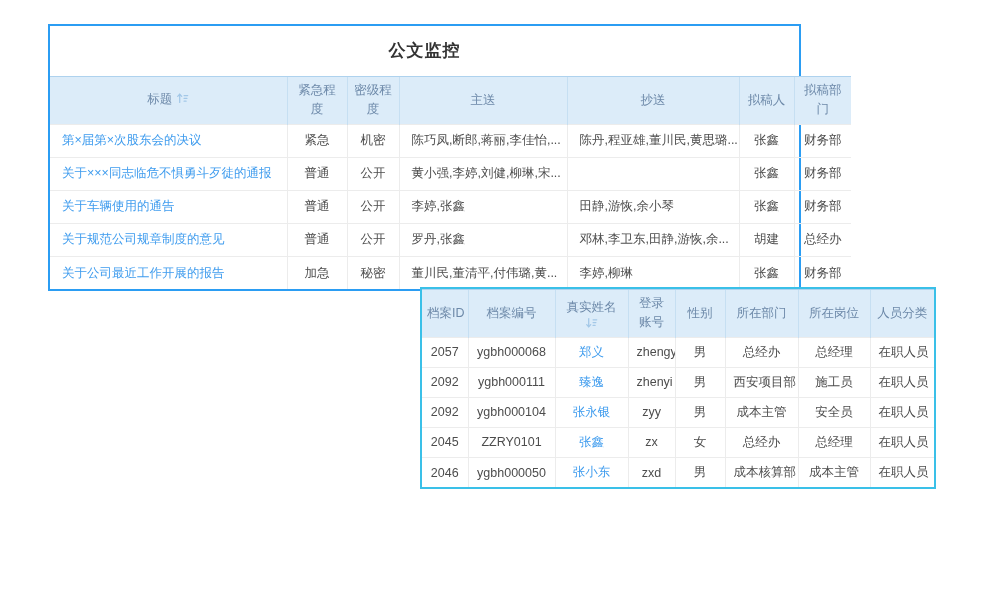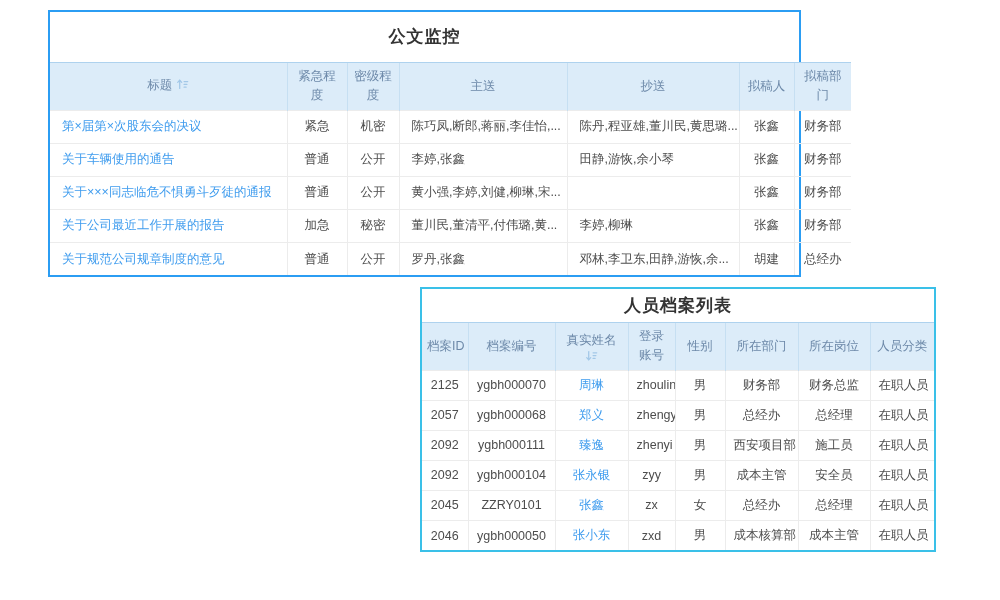--- a/index.html
+++ b/index.html
@@ -5,21 +5,21 @@
   * { margin: 0; padding: 0; box-sizing: border-box; }
   html, body { background: #ffffff; }
   body {
     font-family: "Liberation Sans", "DejaVu Sans", sans-serif;
     width: 1000px; height: 600px; position: relative; overflow: hidden;
   }
   .canvas { position: relative; width: 1000px; height: 600px; background: #fff; }
 
   .panel { position: absolute; background: #fff; }
   .panel-doc {
-    left: 48px; top: 10px; width: 753px;
+    left: 48px; top: 24px; width: 753px;
     border: 2px solid var(--doc-border, #2b9df3);
   }
   .panel-personnel {
     left: 420px; top: 287px; width: 516px;
     border: 2px solid var(--personnel-border, #3ac0e8);
   }
 
   .panel-title {
     text-align: center; font-weight: bold; font-size: 17px;
     color: var(--title-text, #333333); letter-spacing: 1px;
@@ -100,61 +100,60 @@
           <tr>
             <td class="al pad-l"><a class="cell-link">第×届第×次股东会的决议</a></td>
             <td class="ac">紧急</td>
             <td class="ac">机密</td>
             <td class="al pad-l">陈巧凤,断郎,蒋丽,李佳怡,...</td>
             <td class="al pad-l">陈丹,程亚雄,董川民,黄思璐...</td>
             <td class="ac">张鑫</td>
             <td class="ac">财务部</td>
           </tr>
           <tr>
+            <td class="al pad-l"><a class="cell-link">关于×××同志临危不惧勇斗歹徒的通报</a></td>
+            <td class="ac">普通</td>
+            <td class="ac">公开</td>
+            <td class="al pad-l">黄小强,李婷,刘健,柳琳,宋...</td>
+            <td class="al pad-l"></td>
+            <td class="ac">张鑫</td>
+            <td class="ac">财务部</td>
+          </tr>
+          <tr>
             <td class="al pad-l"><a class="cell-link">关于车辆使用的通告</a></td>
             <td class="ac">普通</td>
             <td class="ac">公开</td>
             <td class="al pad-l">李婷,张鑫</td>
             <td class="al pad-l">田静,游恢,余小琴</td>
-            <td class="ac">张鑫</td>
-            <td class="ac">财务部</td>
-          </tr>
-          <tr>
-            <td class="al pad-l"><a class="cell-link">关于×××同志临危不惧勇斗歹徒的通报</a></td>
-            <td class="ac">普通</td>
-            <td class="ac">公开</td>
-            <td class="al pad-l">黄小强,李婷,刘健,柳琳,宋...</td>
-            <td class="al pad-l"></td>
-            <td class="ac">张鑫</td>
-            <td class="ac">财务部</td>
-          </tr>
-          <tr>
-            <td class="al pad-l"><a class="cell-link">关于公司最近工作开展的报告</a></td>
-            <td class="ac">加急</td>
-            <td class="ac">秘密</td>
-            <td class="al pad-l">董川民,董清平,付伟璐,黄...</td>
-            <td class="al pad-l">李婷,柳琳</td>
             <td class="ac">张鑫</td>
             <td class="ac">财务部</td>
           </tr>
           <tr>
             <td class="al pad-l"><a class="cell-link">关于规范公司规章制度的意见</a></td>
             <td class="ac">普通</td>
             <td class="ac">公开</td>
             <td class="al pad-l">罗丹,张鑫</td>
             <td class="al pad-l">邓林,李卫东,田静,游恢,余...</td>
             <td class="ac">胡建</td>
             <td class="ac">总经办</td>
           </tr>
+          <tr>
+            <td class="al pad-l"><a class="cell-link">关于公司最近工作开展的报告</a></td>
+            <td class="ac">加急</td>
+            <td class="ac">秘密</td>
+            <td class="al pad-l">董川民,董清平,付伟璐,黄...</td>
+            <td class="al pad-l">李婷,柳琳</td>
+            <td class="ac">张鑫</td>
+            <td class="ac">财务部</td>
+          </tr>
         </tbody>
     </table>
   </section>
 
   <section class="panel panel-personnel">
-    <div class="panel-title">人员档案列表</div>
     <table>
       <colgroup>
         <col style="width:46px">
           <col style="width:87px">
           <col style="width:73px">
           <col style="width:47px">
         <col style="width:50px">
           <col style="width:73px">
           <col style="width:72px">
           <col style="width:64px">
@@ -175,30 +174,20 @@
           </th>
           <th>登录账号</th>
           <th class="th-nowrap">性别</th>
           <th class="th-nowrap">所在部门</th>
           <th class="th-nowrap">所在岗位</th>
           <th class="th-nowrap">人员分类</th>
         </tr>
       </thead>
       <tbody id="personnel-body">
           <tr>
-            <td class="ac">2125</td>
-            <td class="ac">ygbh000070</td>
-            <td class="ac"><a class="cell-link">周琳</a></td>
-            <td class="ac">zhoulin</td>
-            <td class="ac">男</td>
-            <td class="ac">财务部</td>
-            <td class="ac">财务总监</td>
-            <td class="ac">在职人员</td>
-          </tr>
-          <tr>
             <td class="ac">2057</td>
             <td class="ac">ygbh000068</td>
             <td class="ac"><a class="cell-link">郑义</a></td>
             <td class="ac">zhengyi</td>
             <td class="ac">男</td>
             <td class="ac">总经办</td>
             <td class="ac">总经理</td>
             <td class="ac">在职人员</td>
           </tr>
           <tr>

